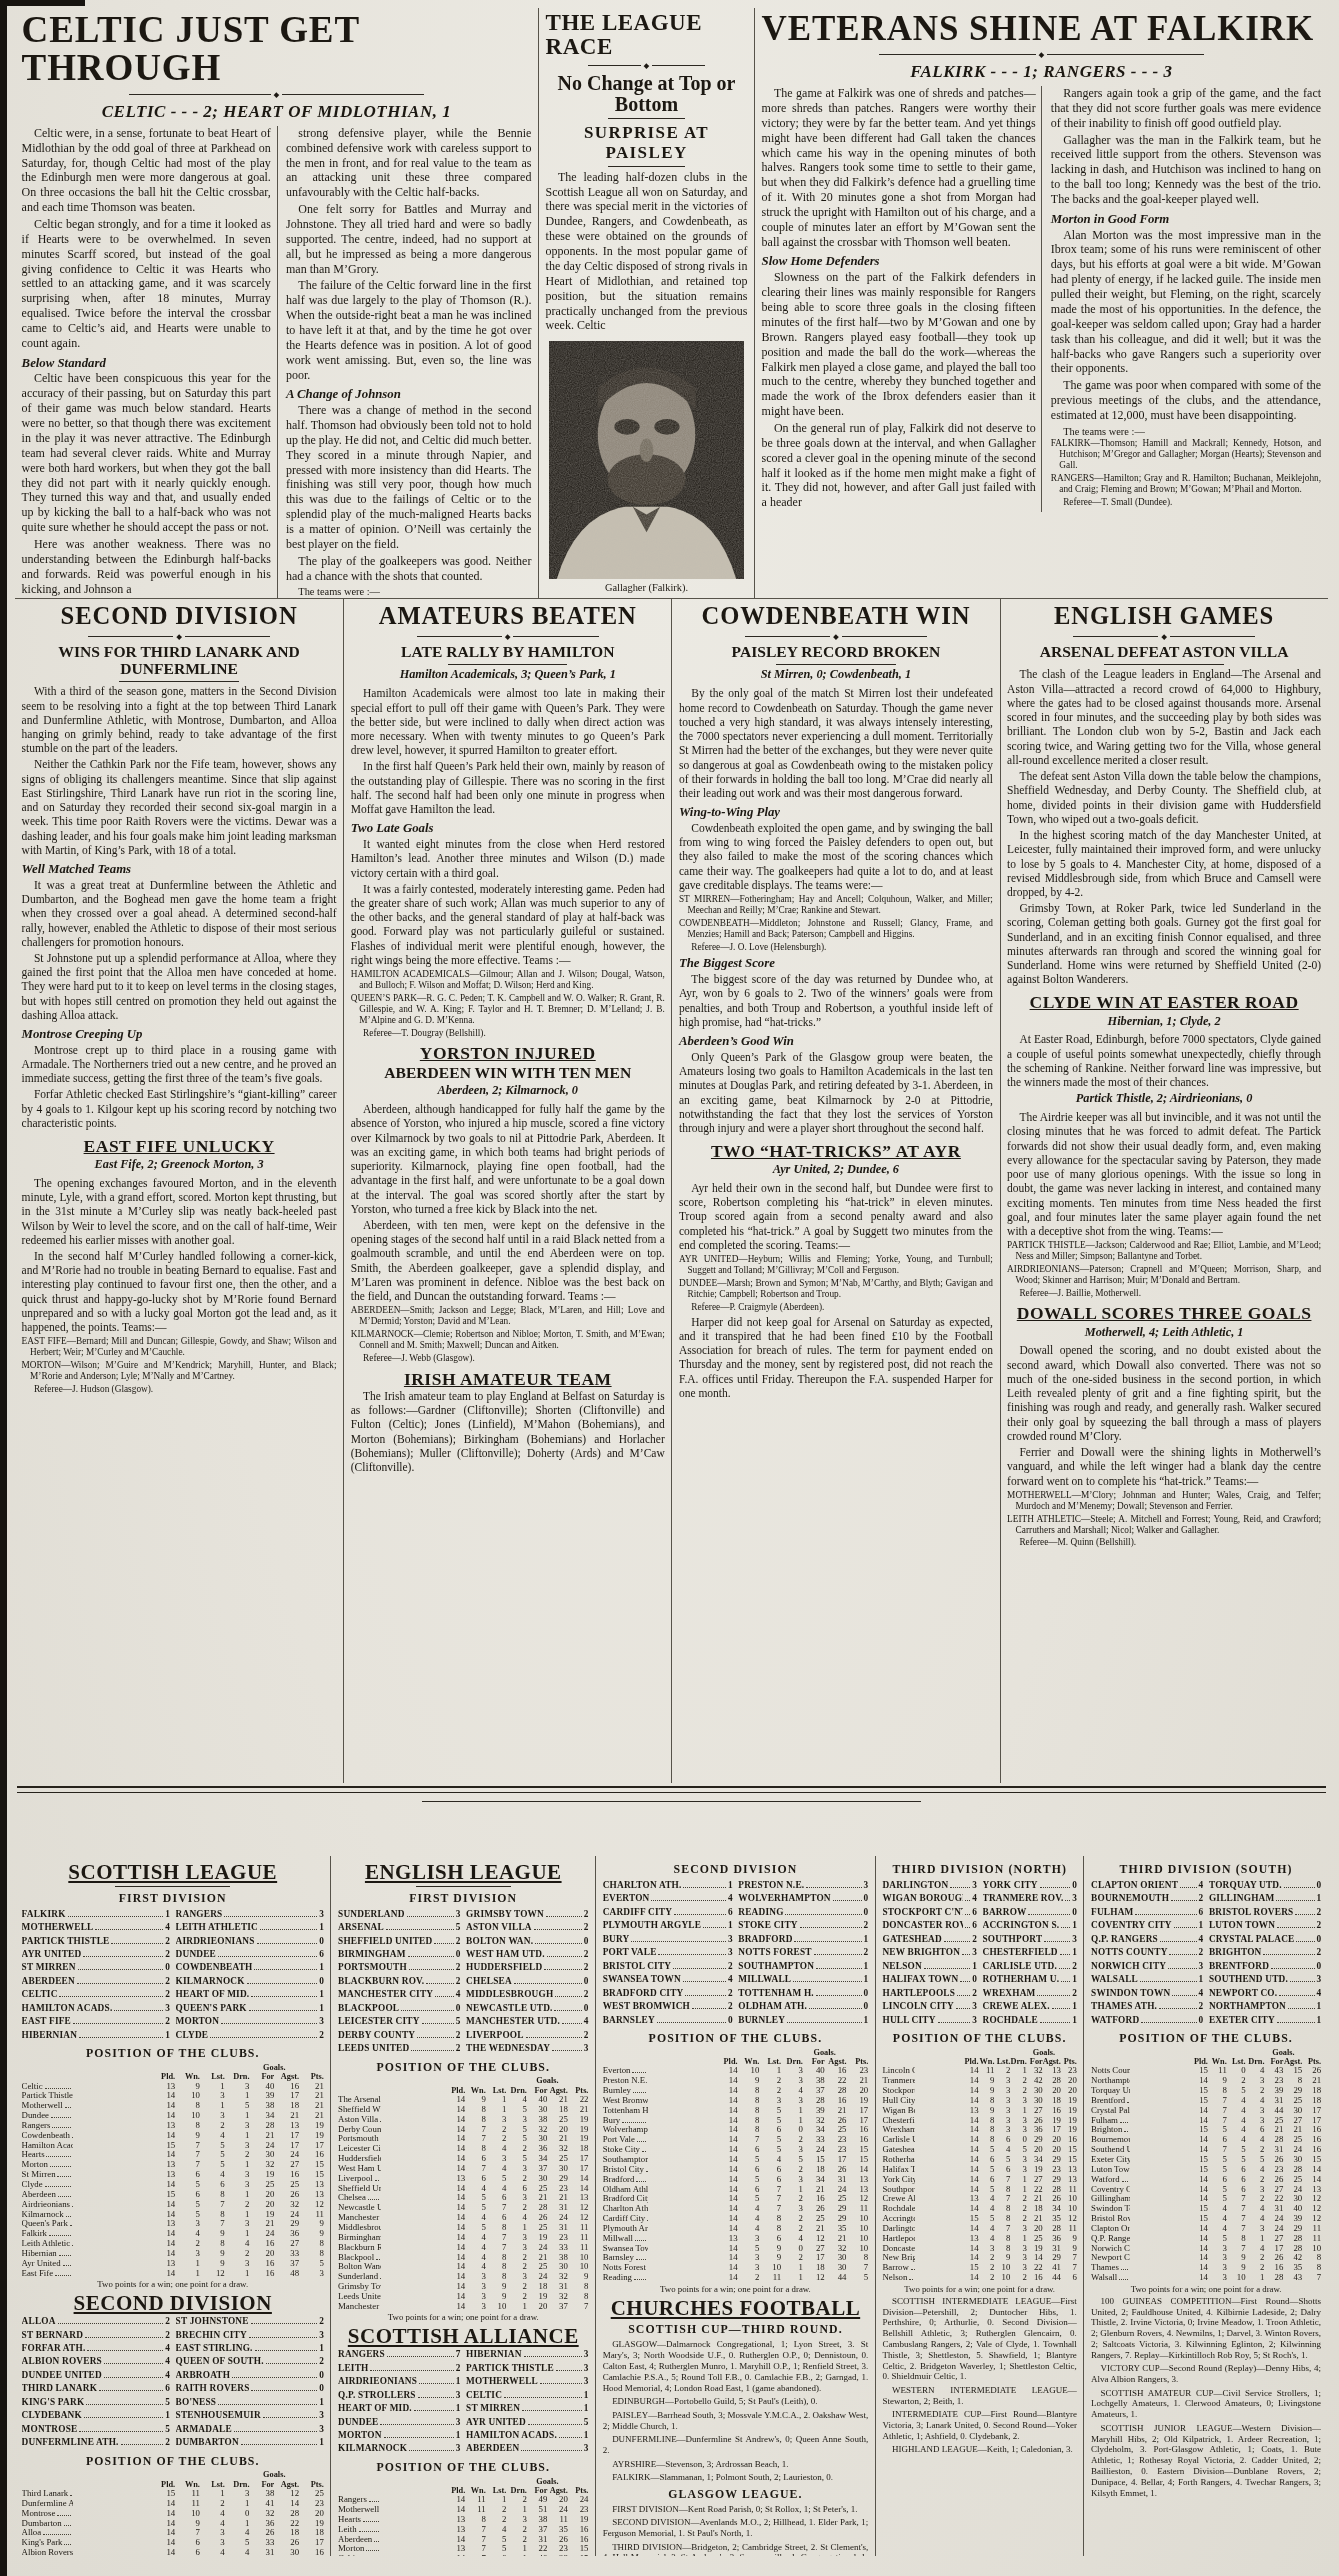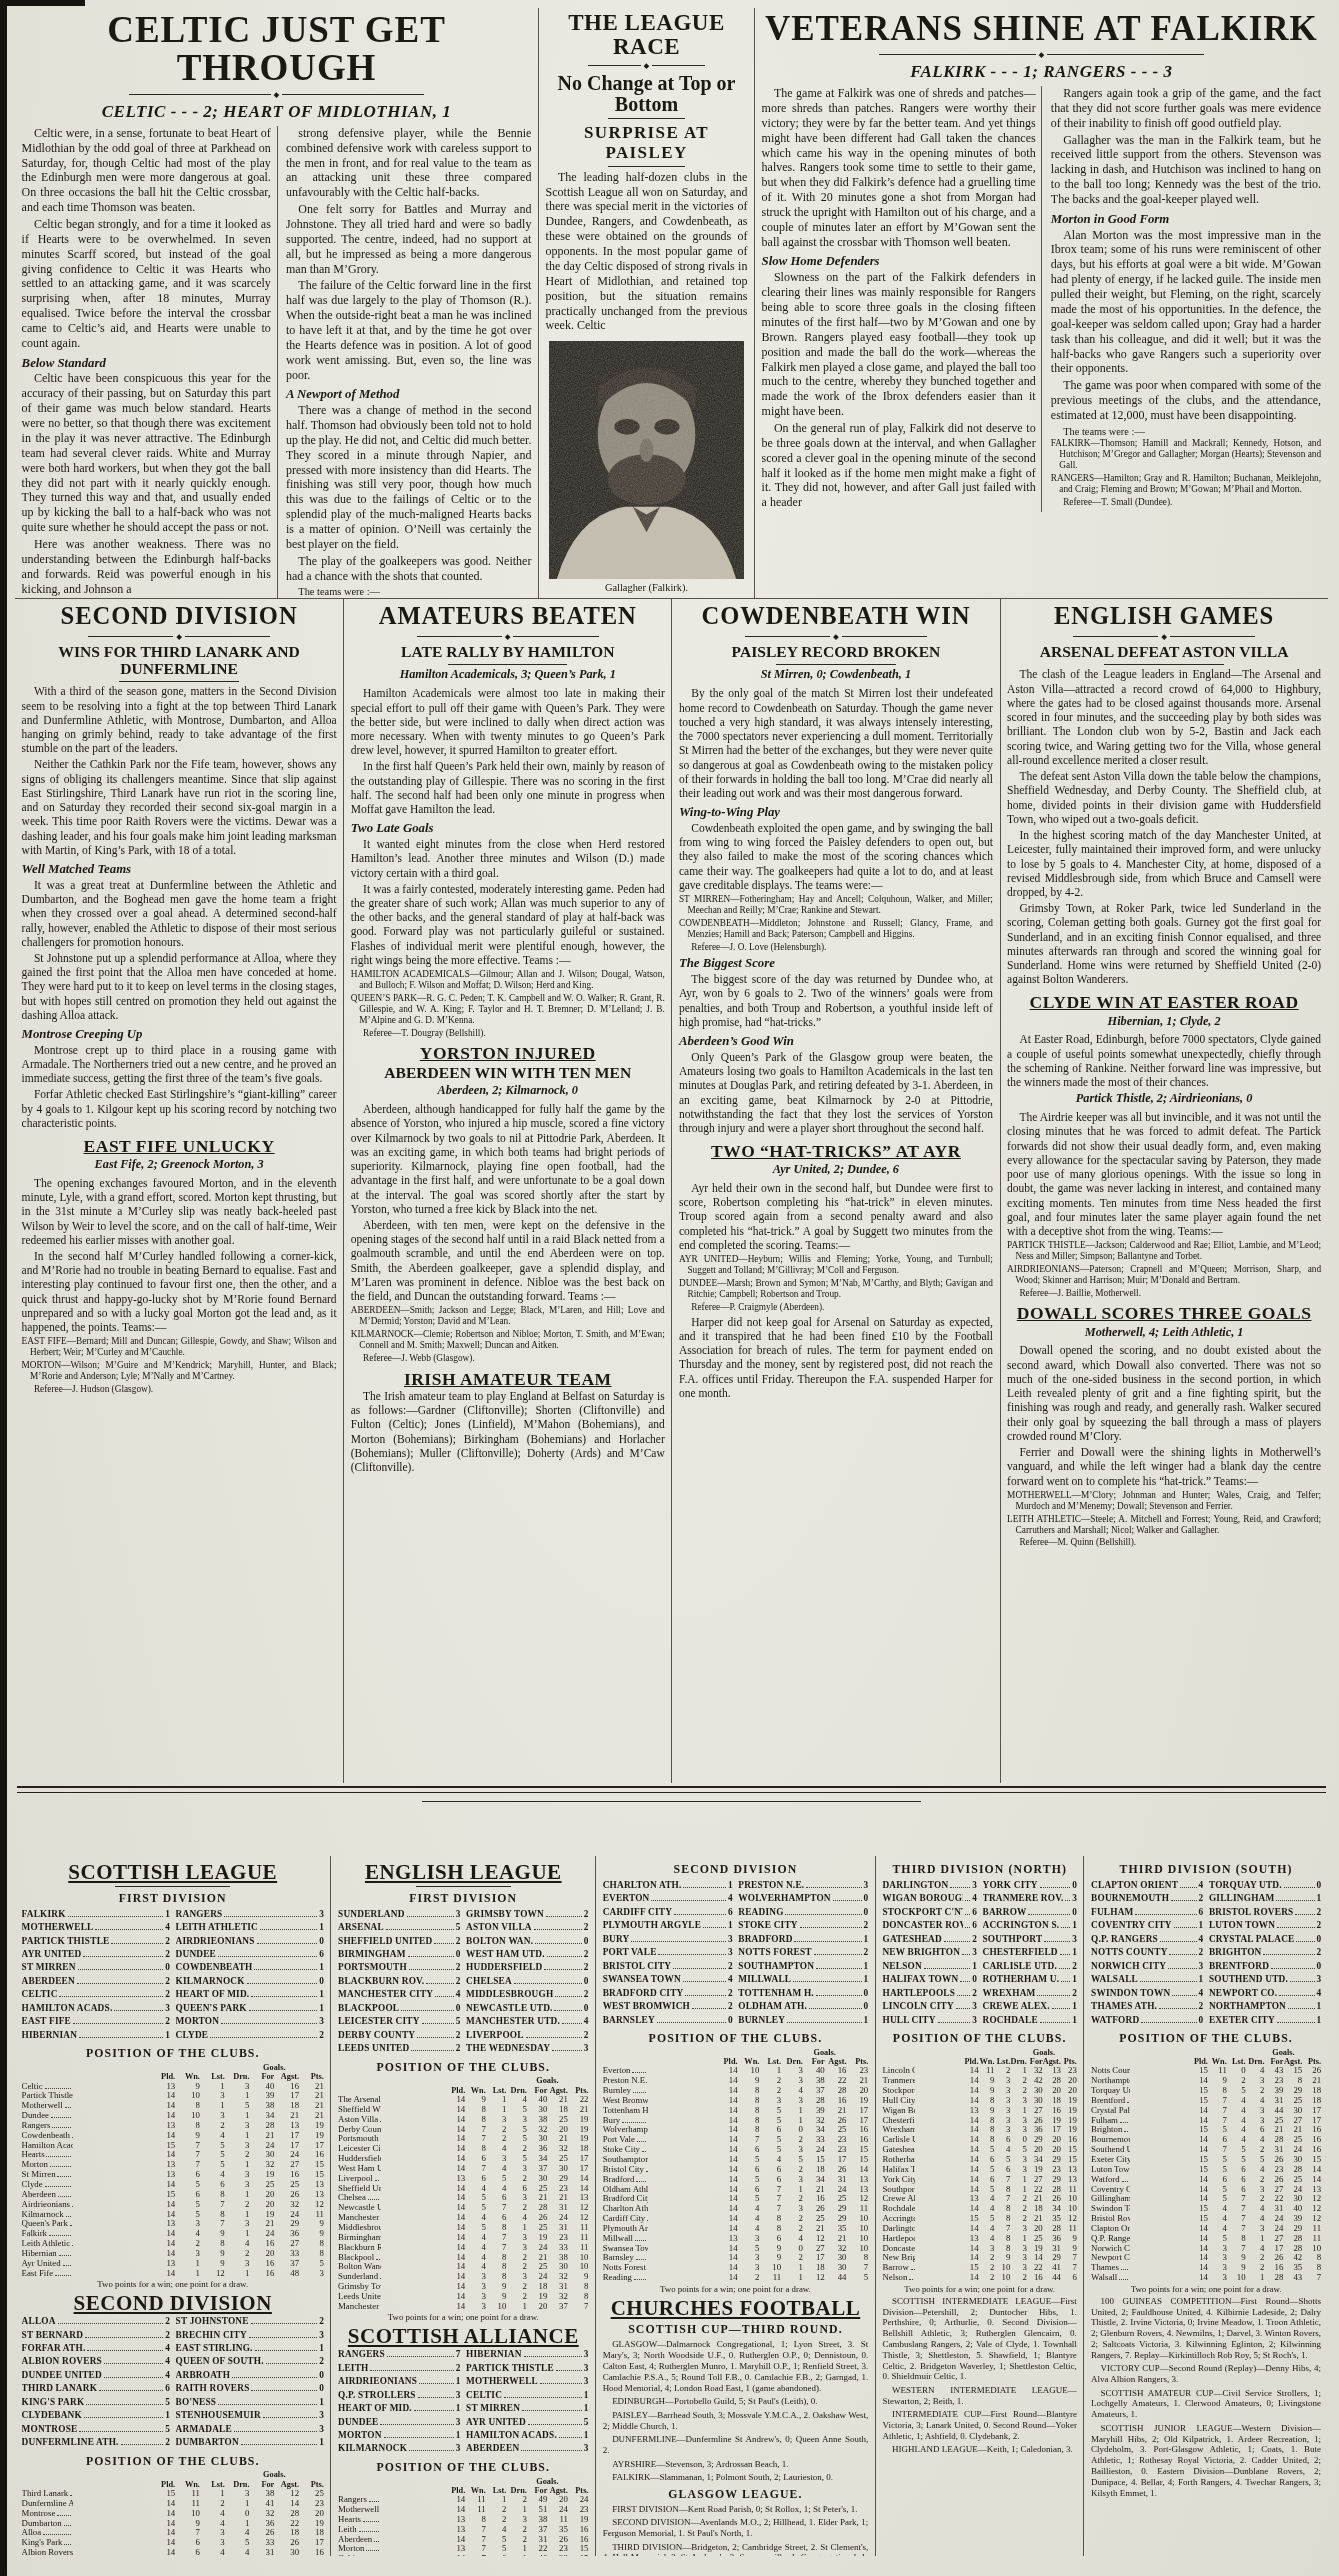--- a/index.html
+++ b/index.html
@@ -19,21 +19,21 @@
 
   
   .band-top{display:grid;grid-template-columns:523px 216px 1fr;height:590px;overflow:hidden;}
   .band-mid{display:grid;grid-template-columns:1fr 1fr 1fr 1fr;height:1184px;overflow:hidden;border-top:0.9px solid #57534a;}
   .banner{height:70px;overflow:hidden;padding-top:3.8px;}
   .band-bottom{display:grid;grid-template-columns:1.24fr 1.04fr 1.1fr .82fr .96fr;height:700px;overflow:hidden;}
   .band-top > section + section, .band-mid > div + div, .band-bottom > div + div{border-left:0.9px solid #57534a;}
   .band-top > section, .band-mid > div, .band-bottom > div{padding:1.9px 6.6px 0 6.6px;overflow:hidden;min-width:0;}
 
   
-  .np-h1{font-weight:bold;text-align:center;letter-spacing:0.9px;line-height:1.02;margin:1.9px 0 0;}
+  .np-h1{font-weight:bold;text-align:left;letter-spacing:0.9px;line-height:1.02;margin:1.9px 0 0;}
   .t-celtic .np-h1{font-size:37px;}
   .t-league .np-h1{font-size:23px;letter-spacing:0.5px;}
   .t-vets .np-h1{font-size:35px;}
   .np-deck{font-weight:bold;text-align:center;line-height:1.05;margin:2.8px 0 0.9px;}
   .t-league .np-deck{font-size:20px;}
   .t-league .np-cross{font-size:17px;font-weight:bold;text-align:center;letter-spacing:1.4px;margin:3.8px 0 1.9px;}
   .np-score{font-style:italic;font-weight:bold;text-align:center;margin:1.9px 0 3.8px;}
   .t-celtic .np-score,.t-vets .np-score{font-size:17px;letter-spacing:0.5px;}
 
   .orn{display:flex;align-items:center;width:58%;margin:3.8px auto;}
@@ -106,21 +106,21 @@
             <p class="np-p">Celtic were, in a sense, fortunate to beat Heart of Midlothian by the odd goal of three at Parkhead on Saturday, for, though Celtic had most of the play the Edinburgh men were more dangerous at goal. On three occasions the ball hit the Celtic crossbar, and each time Thomson was beaten.</p>
             <p class="np-p">Celtic began strongly, and for a time it looked as if Hearts were to be overwhelmed. In seven minutes Scarff scored, but instead of the goal giving confidence to Celtic it was Hearts who settled to an attacking game, and it was scarcely surprising when, after 18 minutes, Murray equalised. Twice before the interval the crossbar came to Celtic’s aid, and Hearts were unable to count again.</p>
             <div class="np-sub">Below Standard</div>
             <p class="np-p">Celtic have been conspicuous this year for the accuracy of their passing, but on Saturday this part of their game was much below standard. Hearts were no better, so that though there was excitement in the play it was never attractive. The Edinburgh team had several clever raids. White and Murray were both hard workers, but when they got the ball they did not part with it nearly quickly enough. They turned this way and that, and usually ended up by kicking the ball to a half-back who was not quite sure whether he should accept the pass or not.</p>
             <p class="np-p">Here was another weakness. There was no understanding between the Edinburgh half-backs and forwards. Reid was powerful enough in his kicking, and Johnson a</p>
           </div>
         <div id="celtic-c2">
             <p class="np-p">strong defensive player, while the Bennie combined defensive work with careless support to the men in front, and for real value to the team as an attacking unit these three compared unfavourably with the Celtic half-backs.</p>
             <p class="np-p">One felt sorry for Battles and Murray and Johnstone. They all tried hard and were so badly supported. The centre, indeed, had no support at all, but he impressed as being a more dangerous man than M’Grory.</p>
             <p class="np-p">The failure of the Celtic forward line in the first half was due largely to the play of Thomson (R.). When the outside-right beat a man he was inclined to have left it at that, and by the time he got over the Hearts defence was in position. A lot of good work went amissing. But, even so, the line was poor.</p>
-            <div class="np-sub">A Newport of Method</div>
+            <div class="np-sub">A Change of Johnson</div>
             <p class="np-p">There was a change of method in the second half. Thomson had obviously been told not to hold up the play. He did not, and Celtic did much better. They scored in a minute through Napier, and pressed with more insistency than did Hearts. The finishing was still very poor, though how much this was due to the failings of Celtic or to the splendid play of the much-maligned Hearts backs is a matter of opinion. O’Neill was certainly the best player on the field.</p>
             <p class="np-p">The play of the goalkeepers was good. Neither had a chance with the shots that counted.</p>
             <p class="np-lede">The teams were :—</p>
             <p class="np-team">CELTIC—Thomson (J.); Cook and M’Gonagle; Wilson, M’Stay, and Geatons; Thomson (R.) and Thomson (A.); M’Grory, Scarff, and Napier.</p>
           </div>
       </div>
     </section>
 
     <section class="t-league">
       <div class="np-h1">THE LEAGUE RACE</div>

